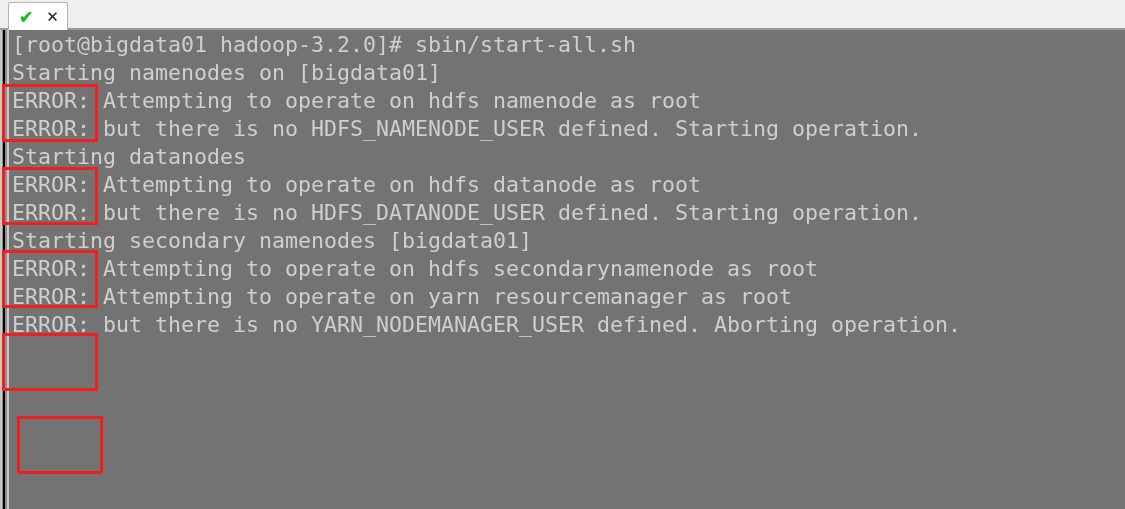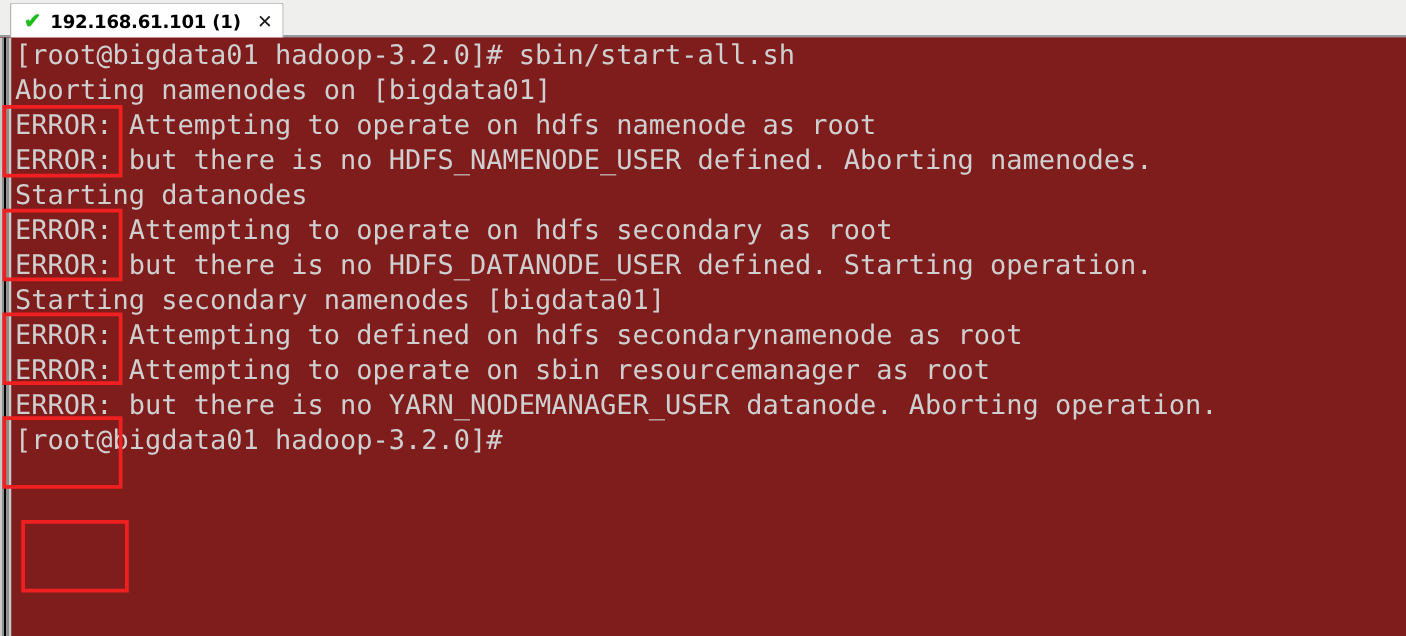--- a/index.html
+++ b/index.html
@@ -63,21 +63,21 @@
     font-weight: normal;
     cursor: pointer;
   }
 
   
   #terminal {
     position: absolute;
     left: 0; top: 30px;
     width: 1125px;
     height: 479px;
-    background: #7f1d1d;
+    background: #737373;
     overflow: hidden;
   }
   
   #gutter {
     position: absolute;
     left: 0; top: 0;
     width: 9px;
     height: 479px;
     background: linear-gradient(to right,#c8c8c8 0px,#c8c8c8 2px,#8f8f8f 2px,#8f8f8f 3px,#000 3px,#000 5px,#8f8f8f 5px,#8f8f8f 7px,#c9c9c9 7px,#c9c9c9 9px);
   }
@@ -106,40 +106,38 @@
   }
 </style>
 </head>
 <body>
 
 <div id="screen">
 
   <div id="tabbar">
     <div id="tab">
       <span class="check">✔</span>
-      <span class="title">192.168.61.101 (1)</span>
       <span class="closex">✕</span>
     </div>
   </div>
 
   <div id="terminal">
     <div id="gutter"></div>
     <div id="lines">
         <div class="line">[root@bigdata01 hadoop-3.2.0]# sbin/start-all.sh</div>
-        <div class="line">Aborting namenodes on [bigdata01]</div>
+        <div class="line">Starting namenodes on [bigdata01]</div>
         <div class="line">ERROR: Attempting to operate on hdfs namenode as root</div>
-        <div class="line">ERROR: but there is no HDFS_NAMENODE_USER defined. Aborting namenodes.</div>
+        <div class="line">ERROR: but there is no HDFS_NAMENODE_USER defined. Starting operation.</div>
         <div class="line">Starting datanodes</div>
-        <div class="line">ERROR: Attempting to operate on hdfs secondary as root</div>
+        <div class="line">ERROR: Attempting to operate on hdfs datanode as root</div>
         <div class="line">ERROR: but there is no HDFS_DATANODE_USER defined. Starting operation.</div>
         <div class="line">Starting secondary namenodes [bigdata01]</div>
-        <div class="line">ERROR: Attempting to defined on hdfs secondarynamenode as root</div>
-        <div class="line">ERROR: Attempting to operate on sbin resourcemanager as root</div>
-        <div class="line">ERROR: but there is no YARN_NODEMANAGER_USER datanode. Aborting operation.</div>
-        <div class="line">[root@bigdata01 hadoop-3.2.0]#</div>
+        <div class="line">ERROR: Attempting to operate on hdfs secondarynamenode as root</div>
+        <div class="line">ERROR: Attempting to operate on yarn resourcemanager as root</div>
+        <div class="line">ERROR: but there is no YARN_NODEMANAGER_USER defined. Aborting operation.</div>
       </div>
     <div id="boxes">
         <div class="redbox" style="left: 2px; top: 54px; width: 96px; height: 58px; border-color: rgb(240, 32, 32);"></div>
         <div class="redbox" style="left: 2px; top: 137px; width: 96px; height: 58px; border-color: rgb(240, 32, 32);"></div>
         <div class="redbox" style="left: 2px; top: 220px; width: 96px; height: 58px; border-color: rgb(240, 32, 32);"></div>
         <div class="redbox" style="left: 2px; top: 303px; width: 96px; height: 58px; border-color: rgb(240, 32, 32);"></div>
         <div class="redbox" style="left: 17px; top: 386px; width: 86px; height: 58px; border-color: rgb(240, 32, 32);"></div>
       </div>
   </div>
 

